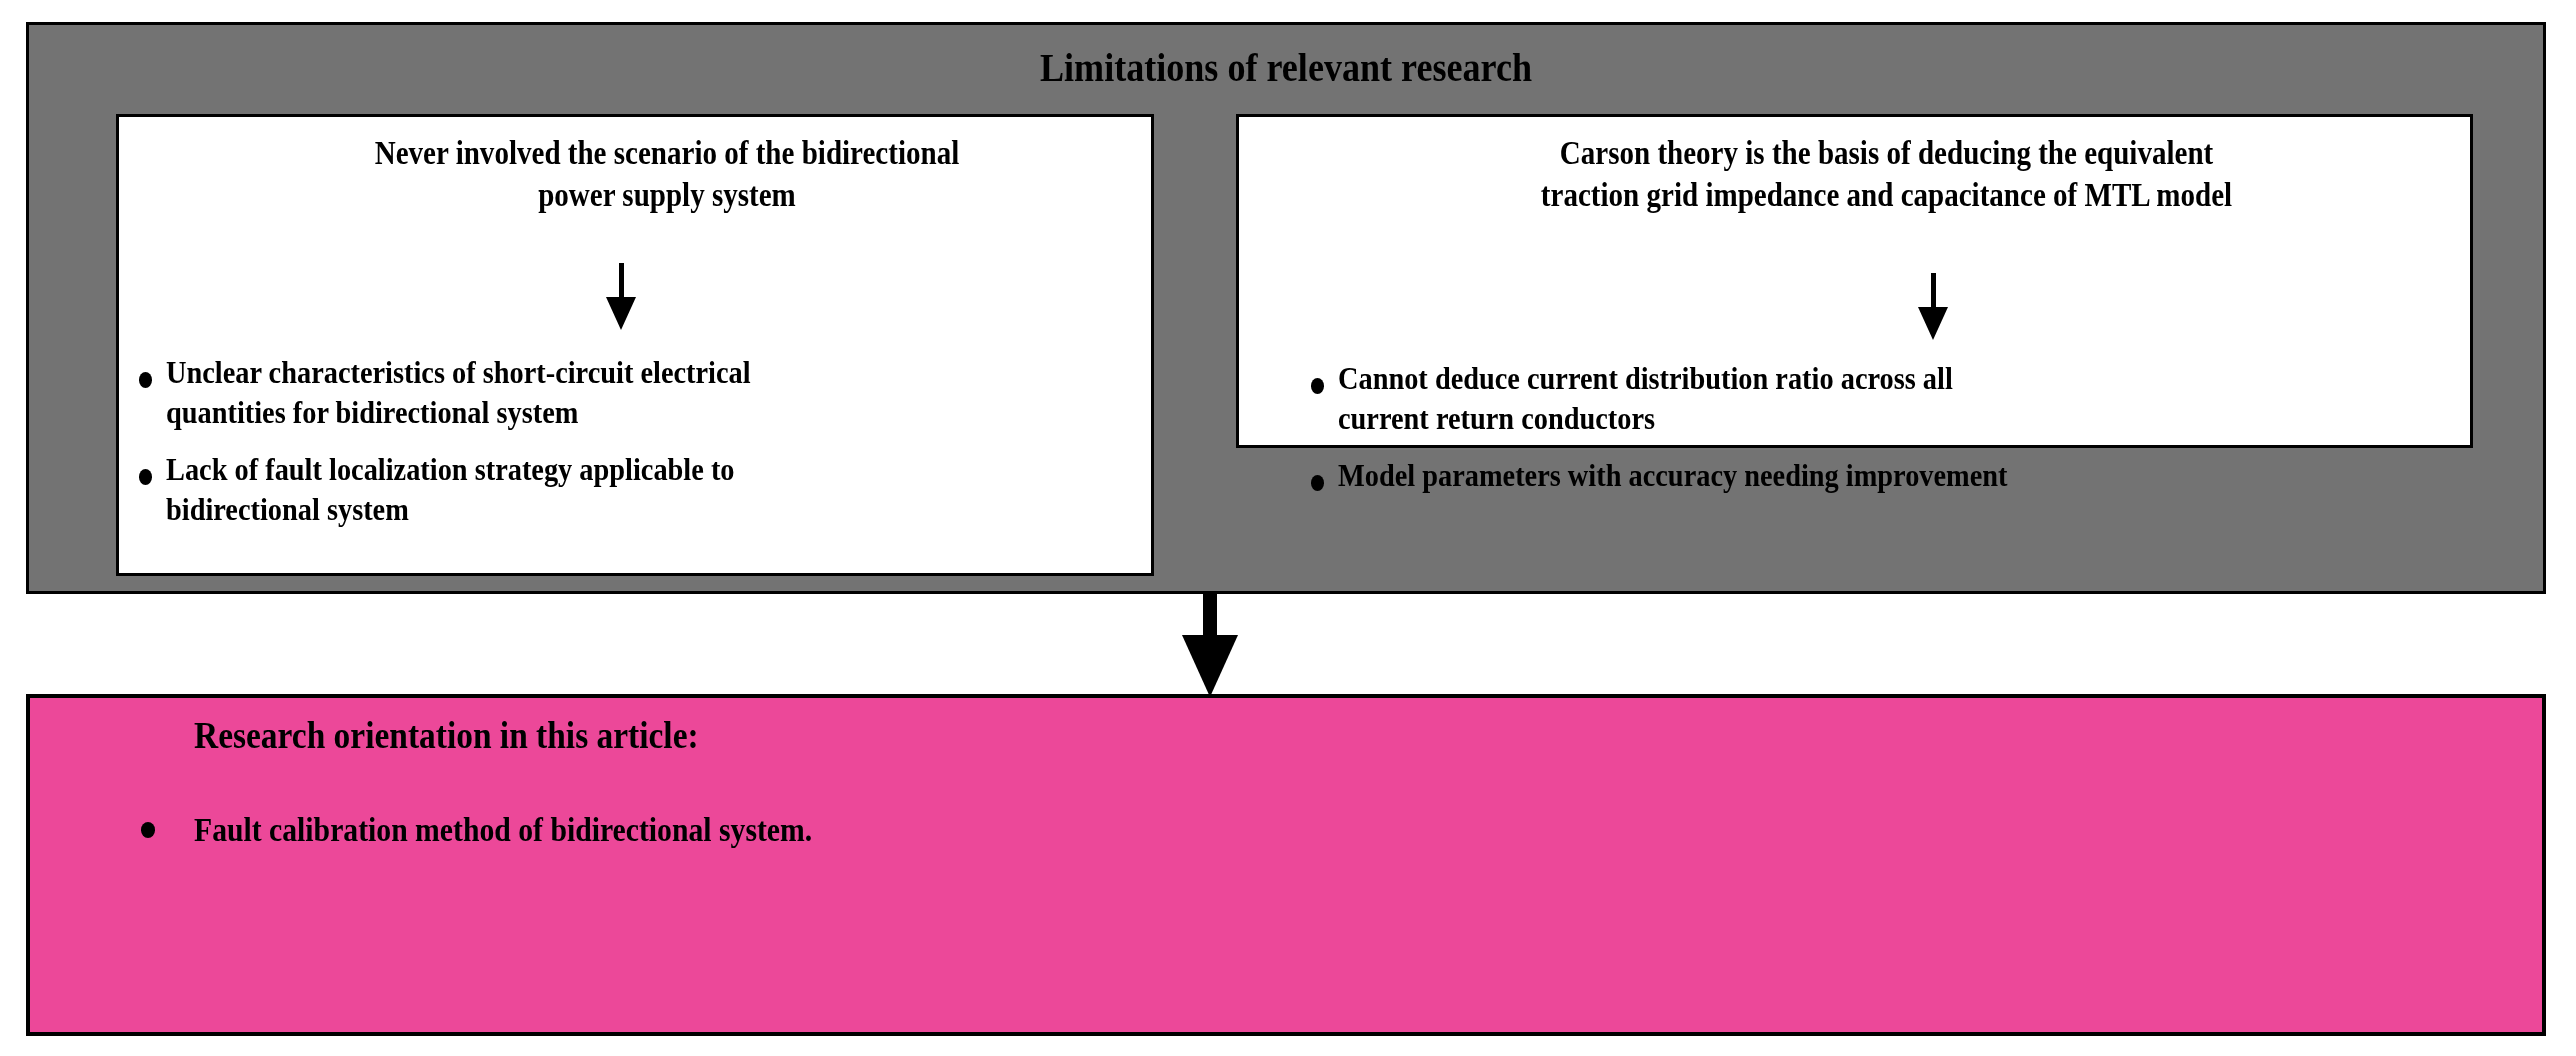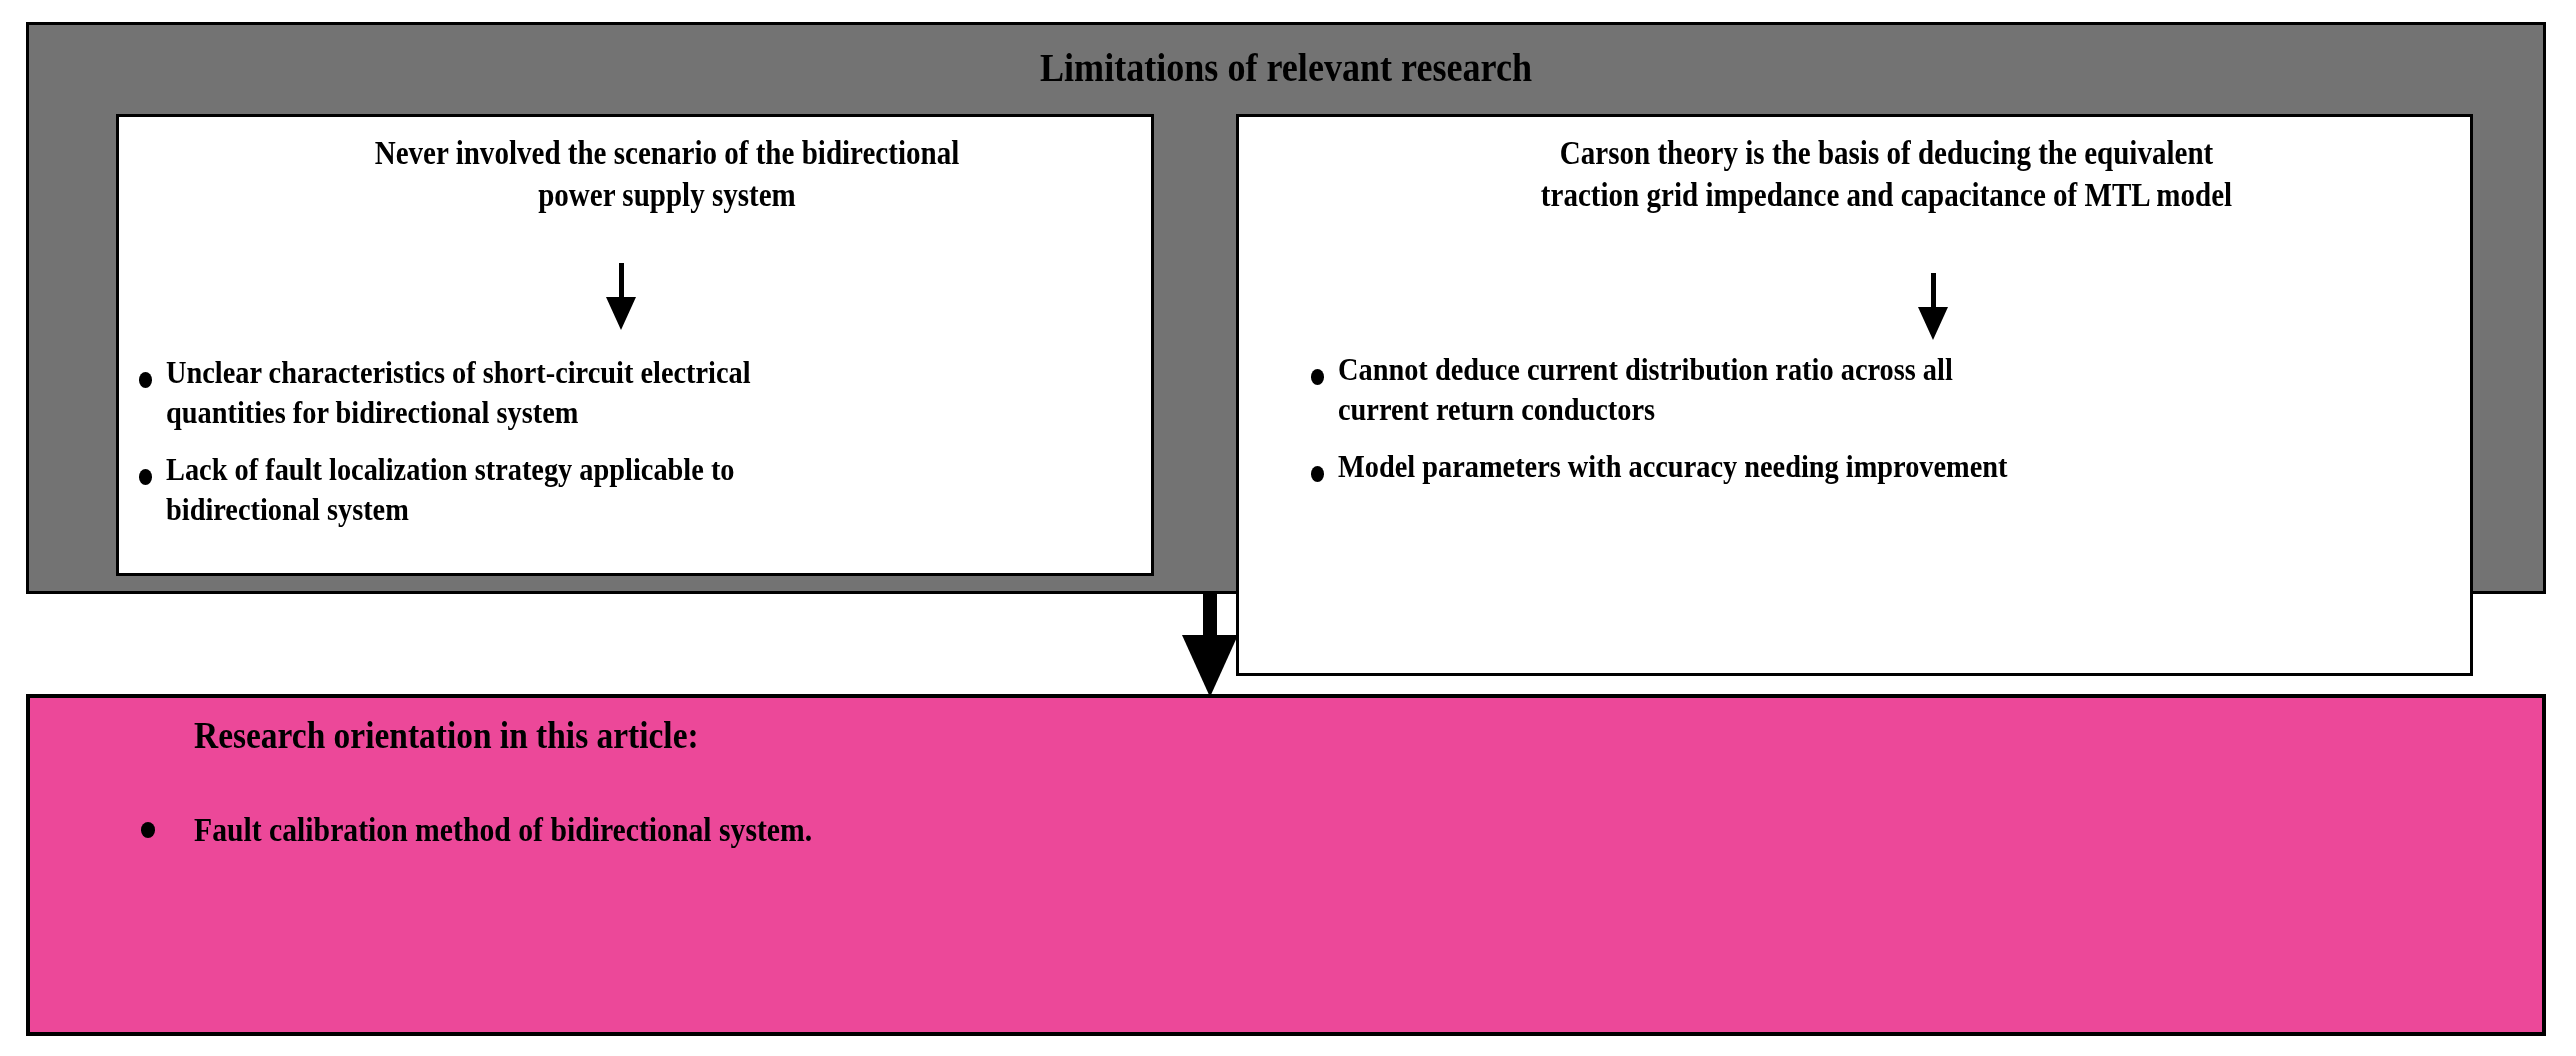--- a/index.html
+++ b/index.html
@@ -55,21 +55,21 @@
   }
 
   
   .inner-box {
     position: absolute;
     border: 3.3px solid #000;
     box-sizing: border-box;
     background: #fff;
   }
   #inner-left  { left: 87px;  top: 89px; width: 1038px; height: 462px; }
-  #inner-right { left: 1207px; top: 89px; width: 1237px; height: 562px; }
+  #inner-right { left: 1207px; top: 89px; width: 1237px; height: 334px; }
 
   .inner-head {
     position: absolute;
     left: 0;
     width: 100%;
     text-align: center;
     font-size: 33px;
     line-height: 42px;
     margin-left: 32px;
   }
@@ -106,21 +106,21 @@
     border-top: 33px solid #000;
   }
 
   
   .bullets {
     position: absolute;
     left: 0;
     width: 100%;
   }
   #bullets-left  { top: 236px; padding-left: 20px; }
-  #bullets-right { top: 233px; padding-left: 72px; }
+  #bullets-right { top: 242px; padding-left: 72px; }
 
   .bullet-row {
     position: relative;
     display: flex;
     align-items: flex-start;
     margin-bottom: 17px;
   }
   .bullet-dot {
     flex: 0 0 auto;
     width: 13px;

